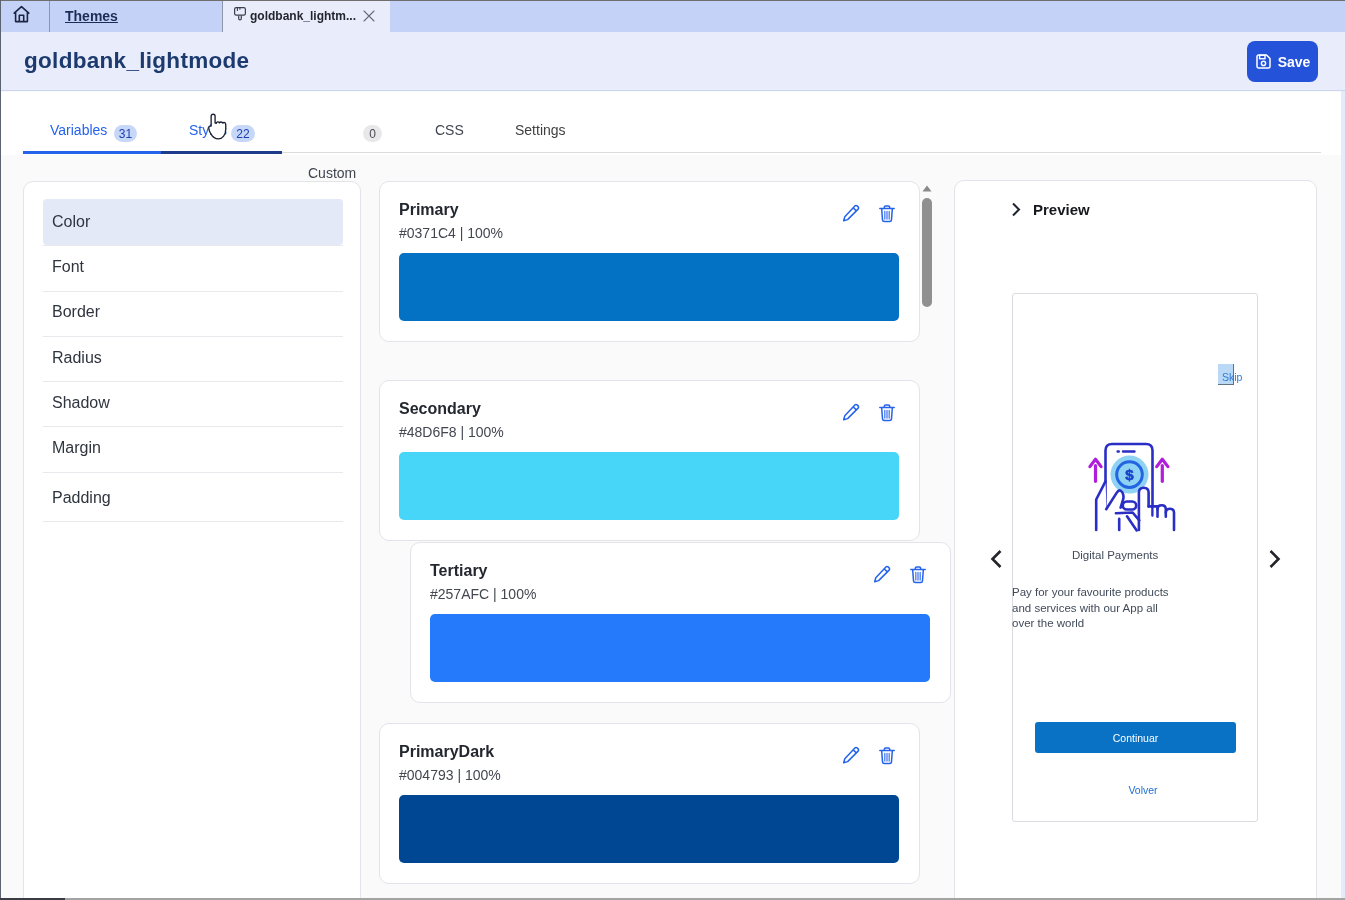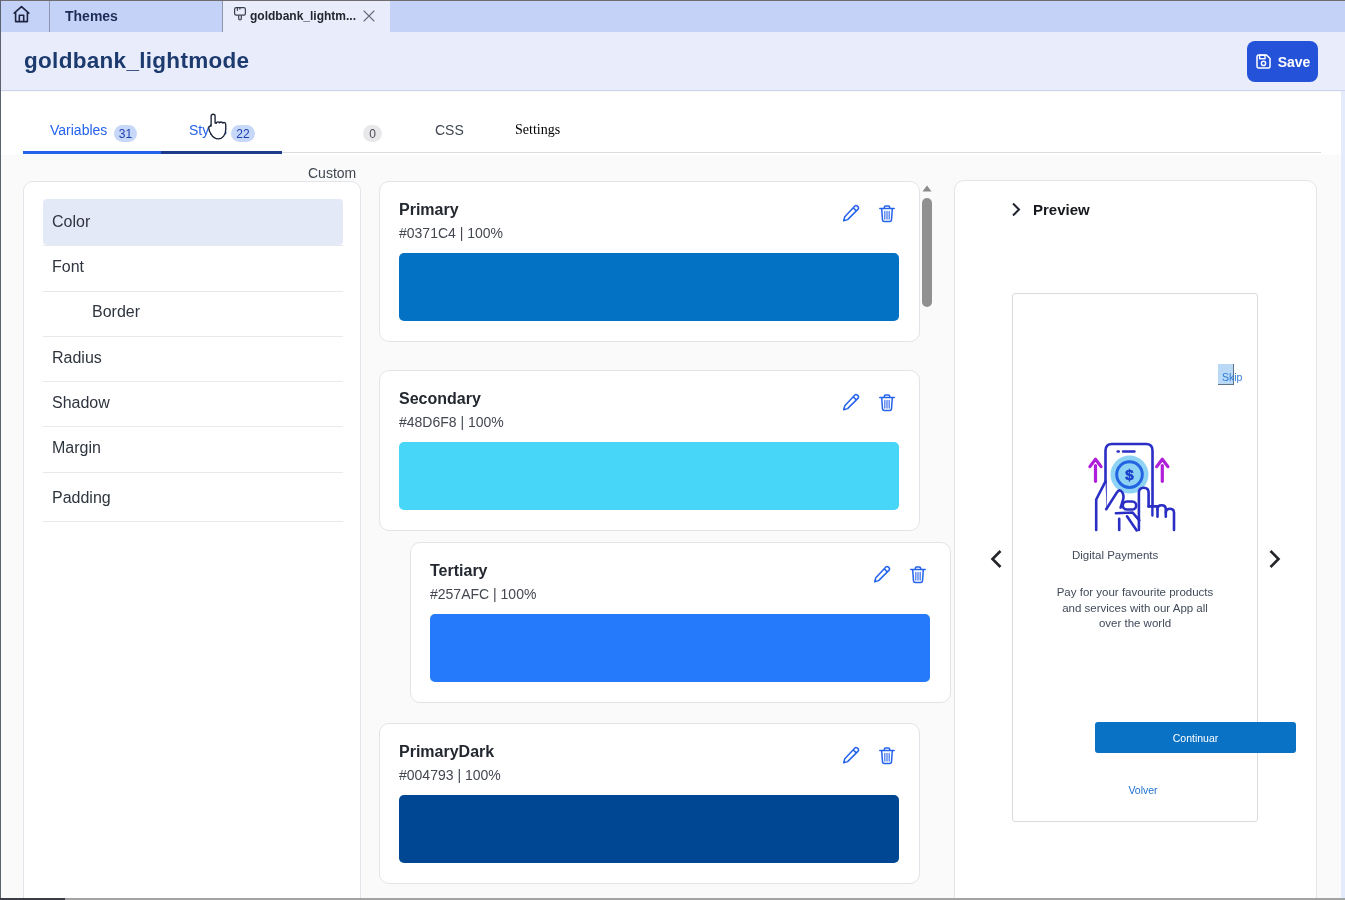--- a/index.html
+++ b/index.html
@@ -10,21 +10,21 @@
   
   #topline { left:0; top:0; width:1345px; height:1px; background:#6e6e6e; }
   #leftline { left:0; top:0; width:1px; height:900px; background:#5c6370; }
   #botline { left:0; top:898px; width:1345px; height:2px; background:#a3a3a3; }
   #botline2 { left:0; top:898px; width:65px; height:2px; background:#3c3c46; }
   #rightstrip { left:1341px; top:91px; width:4px; height:809px; background:#e4ebfa; }
 
   
   #tabbar { left:1px; top:1px; width:1344px; height:31px; background:#c4d2f8; }
   .vsep { position:absolute; top:1px; width:1px; height:31px; background:#8e96ab; }
-  #themes-label { left:65px; top:8px; font-size:14px; font-weight:bold; color:#1c2d55; }
+  #themes-label { left:65px; top:8px; font-size:14px; font-weight:bold; color:#1c2d55;text-decoration:underline; }
   #activetab { left:222px; top:1px; width:168px; height:31px; background:#e9edfb; }
   #activetab-label { left:28px; top:9px; font-size:12px; font-weight:bold; color:#23262e; }
 
   
   #header { left:1px; top:32px; width:1344px; height:59px; background:#e9edfb; border-bottom:1px solid #ccd5ee; }
   #title { left:24px; top:48px; font-size:22.5px; font-weight:bold; color:#1c3a6e; letter-spacing:0.3px; }
   #savebtn { left:1247px; top:41px; width:71px; height:41px; background:#2452d9; border-radius:8px; color:#fff;
              display:flex; align-items:center; justify-content:center; gap:6px; font-size:14px; font-weight:bold; }
 
   
@@ -54,22 +54,22 @@
   
   #sb-thumb { left:922px; top:198px; width:10px; height:109px; background:#909090; border-radius:5px; }
 
   
   #rightcard { left:954px; top:180px; width:363px; height:760px; }
   #preview-label { left:1033px; top:201px; font-size:15px; font-weight:bold; color:#15181d; }
   #phonecard { left:1012px; top:293px; width:246px; height:529px; background:#fff; border:1px solid #d9dbe0; border-radius:3px; }
   #skipbox { left:1218px; top:364px; width:16px; height:21px; background:#b9d9f7; border-right:1.5px solid #5e7288; border-bottom:1.5px solid #5e7288; }
   #skiptxt { left:1222px; top:371px; font-size:10.5px; color:#2e7cd6; }
   #dp-label { left:1072px; top:549px; width:246px; text-align:left; font-size:11.5px; color:#414b5a; }
-  #dp-para { left:1012px; top:585px; width:246px; text-align:center; font-size:11.5px; color:#414b5a; line-height:15.5px; }
-  #continuar { left:1095px; top:722px; width:201px; height:31px; background:#0a72c4; border-radius:3px;
+  #dp-para { left:1012px; top:585px; width:246px; text-align:left; font-size:11.5px; color:#414b5a; line-height:15.5px; }
+  #continuar { left:1035px; top:722px; width:201px; height:31px; background:#0a72c4; border-radius:3px;
                color:#fff; font-size:10.5px; display:flex; align-items:center; justify-content:center; }
   #volver { left:1012px; top:784px; width:262px; text-align:center; font-size:10.5px; color:#1f6fd1; }
 </style>
 </head>
 <body>
 
 <div class="abs" id="tabbar"></div>
 <div class="abs" id="activetab"></div>
 <div class="vsep" style="left:49px;"></div>
 <div class="vsep" style="left:222px;"></div>
@@ -99,36 +99,36 @@
 </div>
 
 <div class="abs" id="tabsrow"></div>
 <div class="tabtxt" style="left:50px; color:#2563eb;text-align:right;">Variables</div>
 <div class="badge" style="left:114px; width:23px; background:#c7d7f8; color:#1e40af;">31</div>
 <div class="tabtxt" style="left:189px; color:#2563eb;">Styles</div>
 <div class="badge" style="left:231px; width:24px; background:#c7d7f8; color:#1e40af;">22</div>
 <div class="tabtxt" style="left:308px; color:#3f4651;margin-top:43px;">Custom</div>
 <div class="badge" style="left:363px; width:19px; background:#e8e8ea; color:#4a4a52;">0</div>
 <div class="tabtxt" style="left:435px; color:#3f4651;">CSS</div>
-<div class="tabtxt" style="left:515px; color:#000000;font-family:Liberation Serif, serif;">Settings</div>
+<div class="tabtxt" style="left:515px; color:#404040;">Settings</div>
 <div class="abs" id="u-blue"></div>
 <div class="abs" id="u-navy"></div>
 <div class="abs" id="u-gray"></div>
 
 <svg class="abs" style="left:206px; top:112px;" width="25" height="33" viewBox="0 0 25 33">
   <g transform="translate(0.9,0.6) scale(0.92)">
       <path d="M6.8 1.8 C8.1 1.8 8.9 2.6 8.9 3.9 V11.4 L10.1 11.55 C10.3 10.7 11 10.1 11.9 10.1 C12.7 10.1 13.3 10.5 13.6 11.2 C14 10.6 14.6 10.2 15.4 10.2 C16.3 10.2 17 10.7 17.3 11.5 C17.6 11.1 18.1 10.8 18.7 10.8 C19.8 10.8 20.5 11.6 20.5 12.8 V18 C20.5 23.8 17.1 28.6 12.4 28.6 C8.6 28.6 6.5 26.8 4.5 23.4 C3.3 21.4 2 18.4 2 16.7 C2 15.4 2.9 14.6 4.1 14.6 H4.6 V3.9 C4.6 2.6 5.4 1.8 6.8 1.8 Z" fill="#fff" stroke="#1a2033" stroke-width="1.45" stroke-linejoin="round"></path>
     </g>
 </svg>
 
 <div class="card" id="leftcard">
   <div id="lsel"></div>
   <div class="lrow" style="top:31px;">Color</div>
   <div class="lrow" style="top:76px;">Font</div>
-  <div class="lrow" style="top:121px;margin-left:40px;">Border</div>
+  <div class="lrow" style="top:121px;">Border</div>
   <div class="lrow" style="top:167px;">Radius</div>
   <div class="lrow" style="top:212px;">Shadow</div>
   <div class="lrow" style="top:257px;">Margin</div>
   <div class="lrow" style="top:307px;">Padding</div>
   <div class="ldiv" style="top:63px;"></div>
   <div class="ldiv" style="top:109px;"></div>
   <div class="ldiv" style="top:154px;"></div>
   <div class="ldiv" style="top:199px;"></div>
   <div class="ldiv" style="top:244px;"></div>
   <div class="ldiv" style="top:290px;"></div>
@@ -141,21 +141,21 @@
   <div class="cc-swatch" style="background:#0371C4;"></div>
   <svg class="cc-pencil" width="20" height="20" viewBox="0 0 20 20">
       <path d="M13.9 2.9 a1.55 1.55 0 0 1 2.2 0 l1 1 a1.55 1.55 0 0 1 0 2.2 L6.6 16.6 l-3.9 1.2 1.1-4 Z" fill="none" stroke="#2563eb" stroke-width="1.5" stroke-linejoin="round"></path>
       <path d="M12.1 4.7 l3.2 3.2" fill="none" stroke="#2563eb" stroke-width="1.5"></path>
     </svg>
   <svg class="cc-trash" width="18" height="19" viewBox="0 0 18 19">
       <path d="M1.8 4.6 H16.2 M6.3 4.4 V3.3 C6.3 2.5 6.9 2 7.7 2 H10.3 C11.1 2 11.7 2.5 11.7 3.3 V4.4 M3.7 5 L4.5 15.9 C4.6 16.9 5.3 17.6 6.3 17.6 H11.7 C12.7 17.6 13.4 16.9 13.5 15.9 L14.3 5" fill="none" stroke="#2563eb" stroke-width="1.5" stroke-linecap="round"></path>
       <path d="M6.8 7.4 V15 M9 7.4 V15 M11.2 7.4 V15" stroke="#4a7cf0" stroke-width="1.3" stroke-linecap="round"></path>
     </svg>
 </div>
-<div class="colorcard" style="top:370px;padding-left:20px;">
+<div class="colorcard" style="top:380px;padding-left:20px;">
   <div class="cc-title">Secondary</div>
   <div class="cc-sub">#48D6F8 | 100%</div>
   <div class="cc-swatch" style="background:#48D6F8;"></div>
   <svg class="cc-pencil" width="20" height="20" viewBox="0 0 20 20">
       <path d="M13.9 2.9 a1.55 1.55 0 0 1 2.2 0 l1 1 a1.55 1.55 0 0 1 0 2.2 L6.6 16.6 l-3.9 1.2 1.1-4 Z" fill="none" stroke="#2563eb" stroke-width="1.5" stroke-linejoin="round"></path>
       <path d="M12.1 4.7 l3.2 3.2" fill="none" stroke="#2563eb" stroke-width="1.5"></path>
     </svg>
   <svg class="cc-trash" width="18" height="19" viewBox="0 0 18 19">
       <path d="M1.8 4.6 H16.2 M6.3 4.4 V3.3 C6.3 2.5 6.9 2 7.7 2 H10.3 C11.1 2 11.7 2.5 11.7 3.3 V4.4 M3.7 5 L4.5 15.9 C4.6 16.9 5.3 17.6 6.3 17.6 H11.7 C12.7 17.6 13.4 16.9 13.5 15.9 L14.3 5" fill="none" stroke="#2563eb" stroke-width="1.5" stroke-linecap="round"></path>
       <path d="M6.8 7.4 V15 M9 7.4 V15 M11.2 7.4 V15" stroke="#4a7cf0" stroke-width="1.3" stroke-linecap="round"></path>

